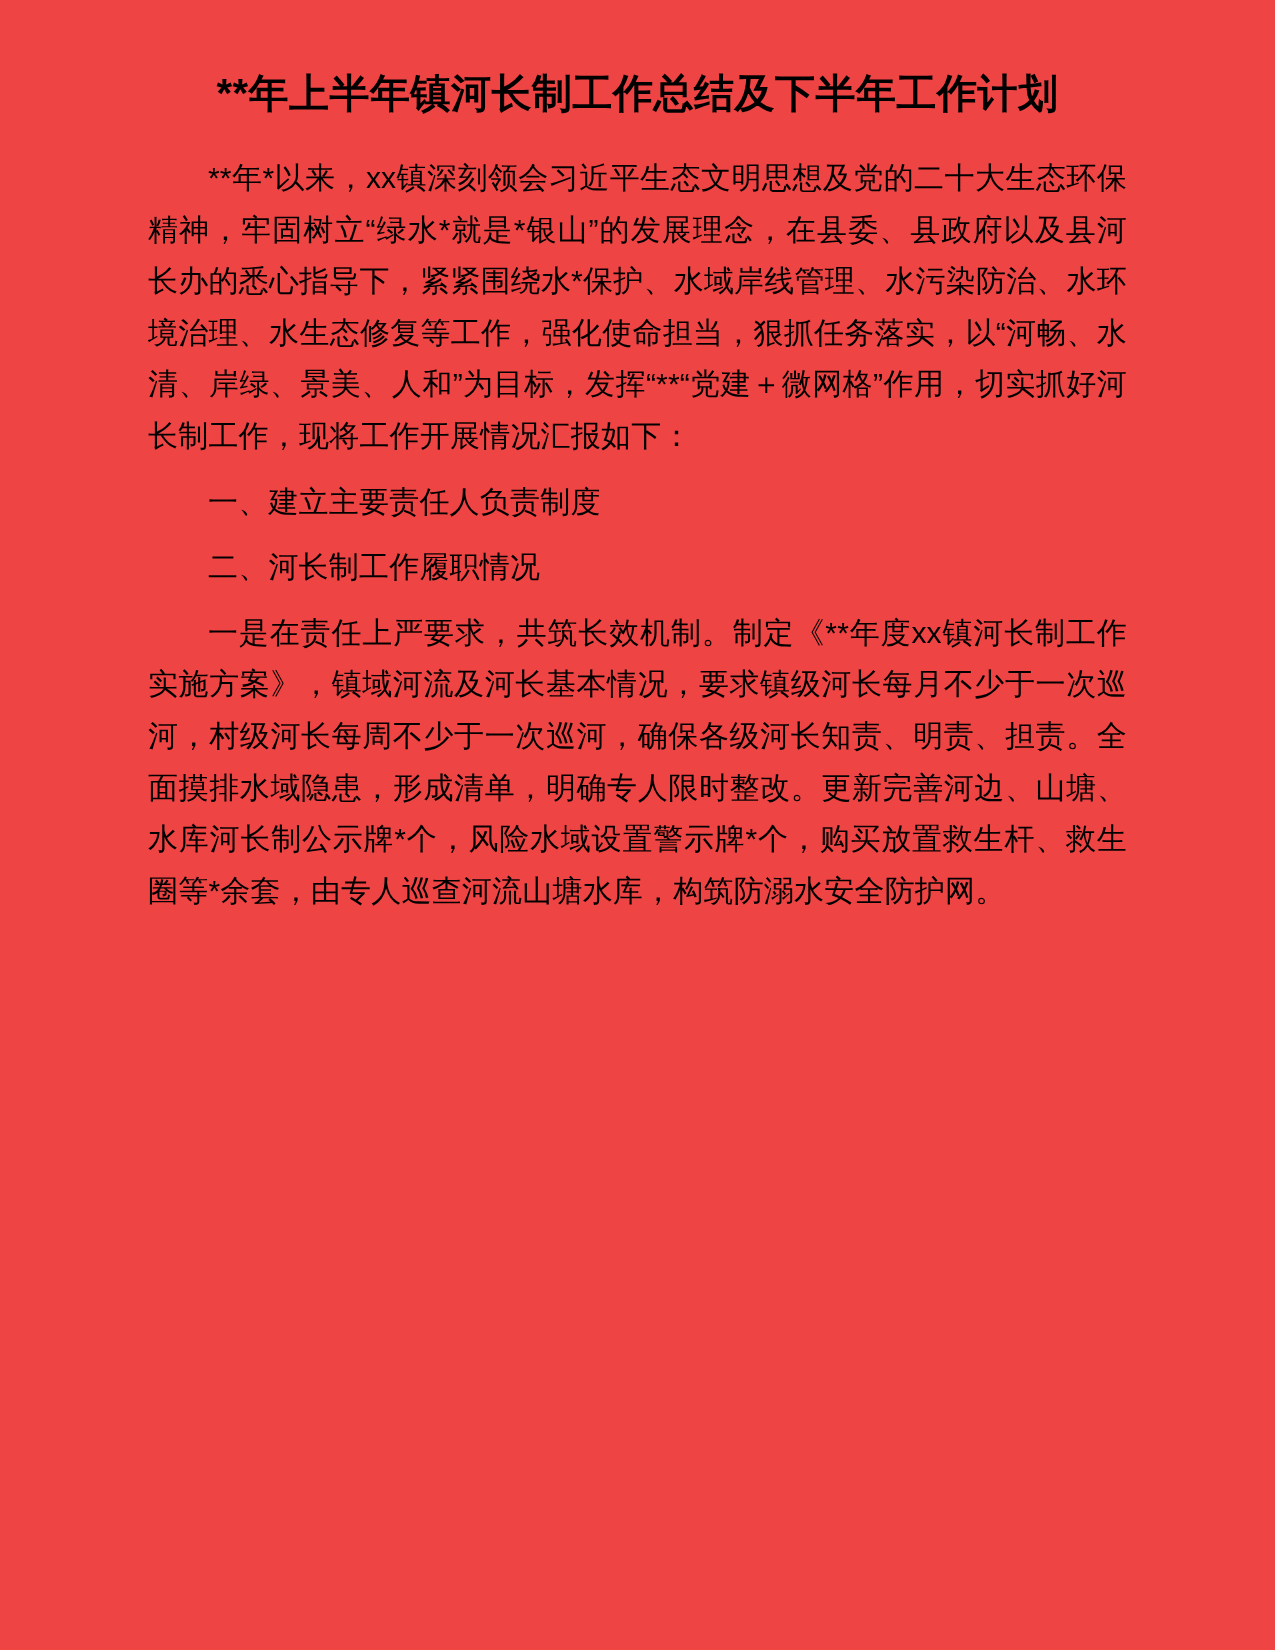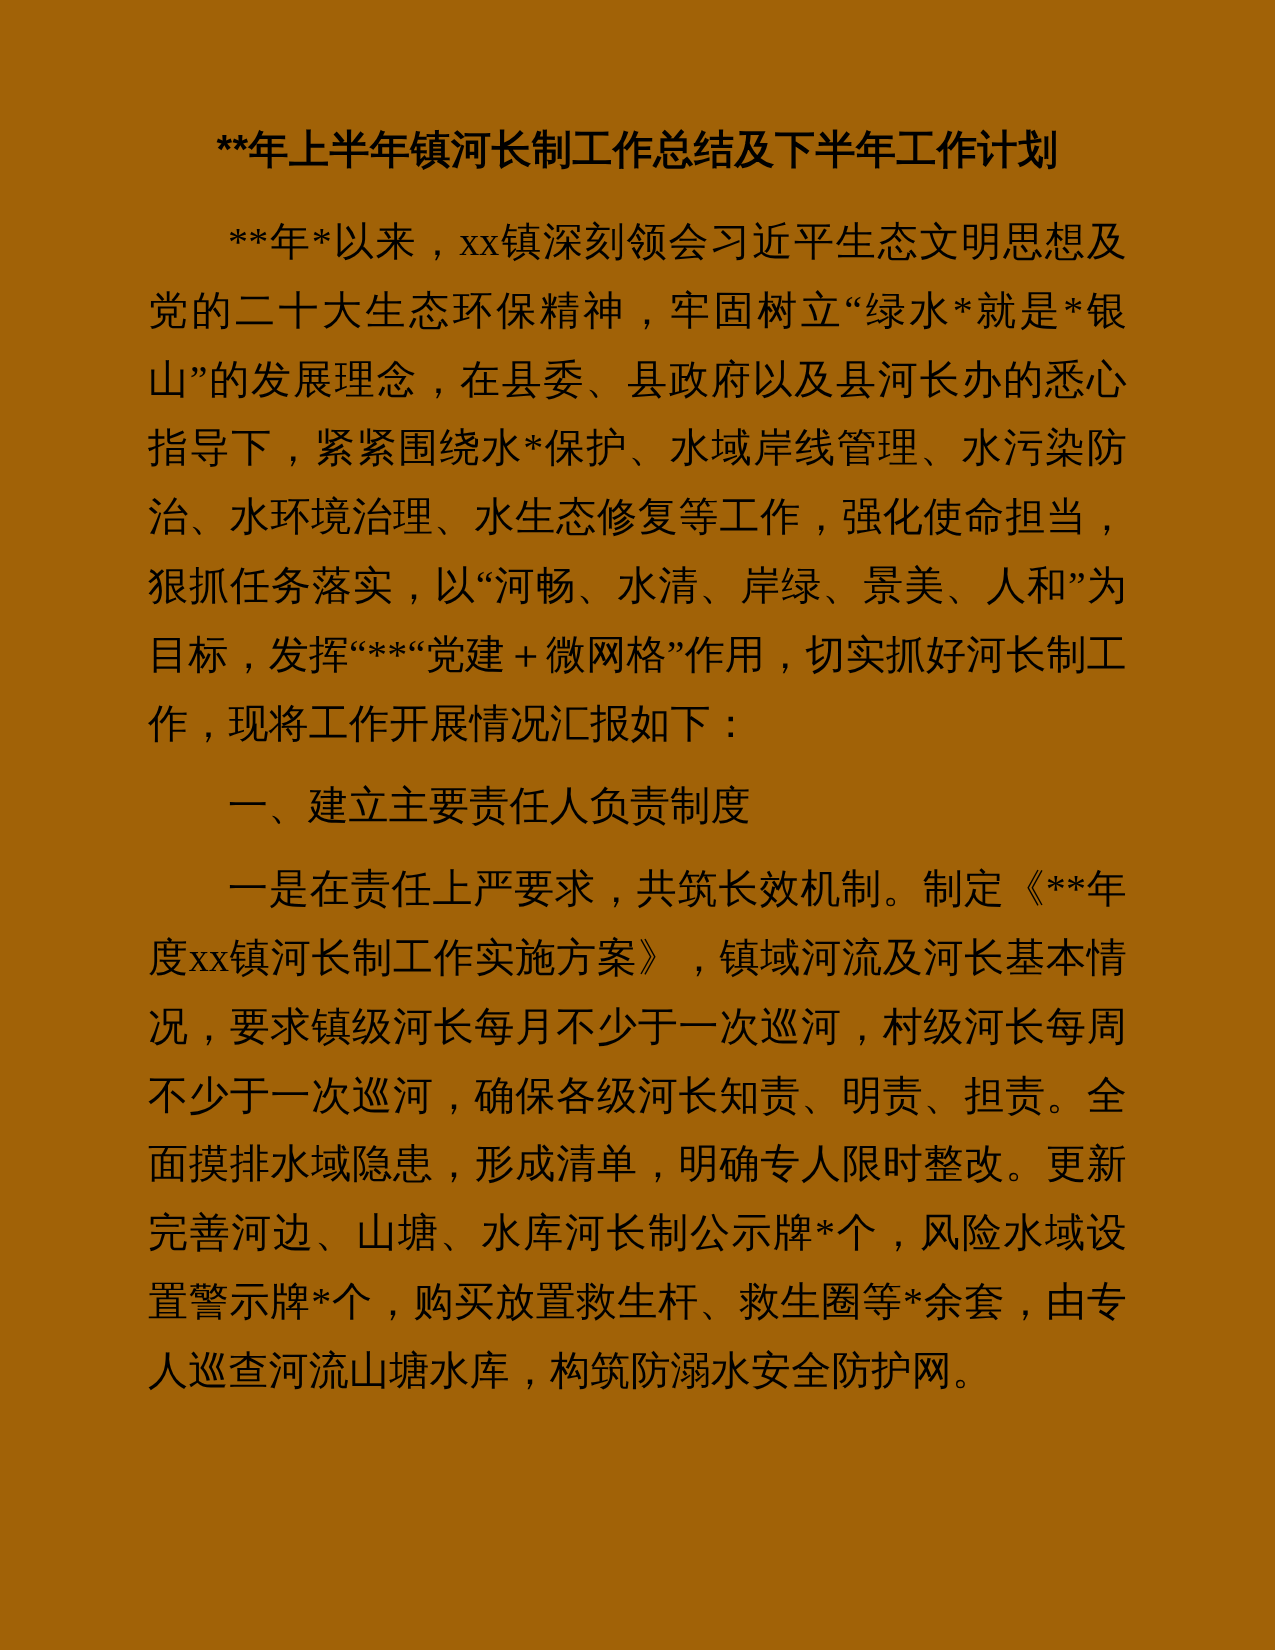--- a/index.html
+++ b/index.html
@@ -11,51 +11,51 @@
     width: 1275px;
     height: 1650px;
     font-family: "Liberation Sans", "DejaVu Sans", sans-serif;
     color: #000000;
     overflow: hidden;
   }
   .page {
     box-sizing: border-box;
     width: 1275px;
     min-height: 1650px;
-    padding: 120px 148px 90px 148px;
-    background: #a16207;
+    padding: 64px 148px 90px 148px;
+    background: #ef4444;
   }
   .doc-title {
     font-size: 40px;
     font-weight: bold;
     line-height: 1.45;
     text-align: center;
     margin: 0 0 30px 0;
     letter-spacing: 0.5px;
   }
   .para {
-    font-size: 40px;
+    font-size: 30px;
     line-height: 1.72;
     text-align: justify;
     text-justify: inter-ideograph;
     margin: 0 0 14px 0;
     text-indent: 2em;
     letter-spacing: 0.2px;
-    font-family: Liberation Serif, serif;
   }
   .para.heading {
     margin-bottom: 14px;
   }
 </style>
 </head>
 <body>
 
 <div class="page">
   <h1 class="doc-title">**年上半年镇河长制工作总结及下半年工作计划</h1>
 
   <p class="para">**年*以来，xx镇深刻领会习近平生态文明思想及党的二十大生态环保精神，牢固树立“绿水*就是*银山”的发展理念，在县委、县政府以及县河长办的悉心指导下，紧紧围绕水*保护、水域岸线管理、水污染防治、水环境治理、水生态修复等工作，强化使命担当，狠抓任务落实，以“河畅、水清、岸绿、景美、人和”为目标，发挥“**“党建＋微网格”作用，切实抓好河长制工作，现将工作开展情况汇报如下：</p>
 
   <p class="para heading">一、建立主要责任人负责制度</p>
 
 
+  <p class="para heading">二、河长制工作履职情况</p>
 
   <p class="para">一是在责任上严要求，共筑长效机制。制定《**年度xx镇河长制工作实施方案》，镇域河流及河长基本情况，要求镇级河长每月不少于一次巡河，村级河长每周不少于一次巡河，确保各级河长知责、明责、担责。全面摸排水域隐患，形成清单，明确专人限时整改。更新完善河边、山塘、水库河长制公示牌*个，风险水域设置警示牌*个，购买放置救生杆、救生圈等*余套，由专人巡查河流山塘水库，构筑防溺水安全防护网。</p>
 </div>
 
 </body></html>

